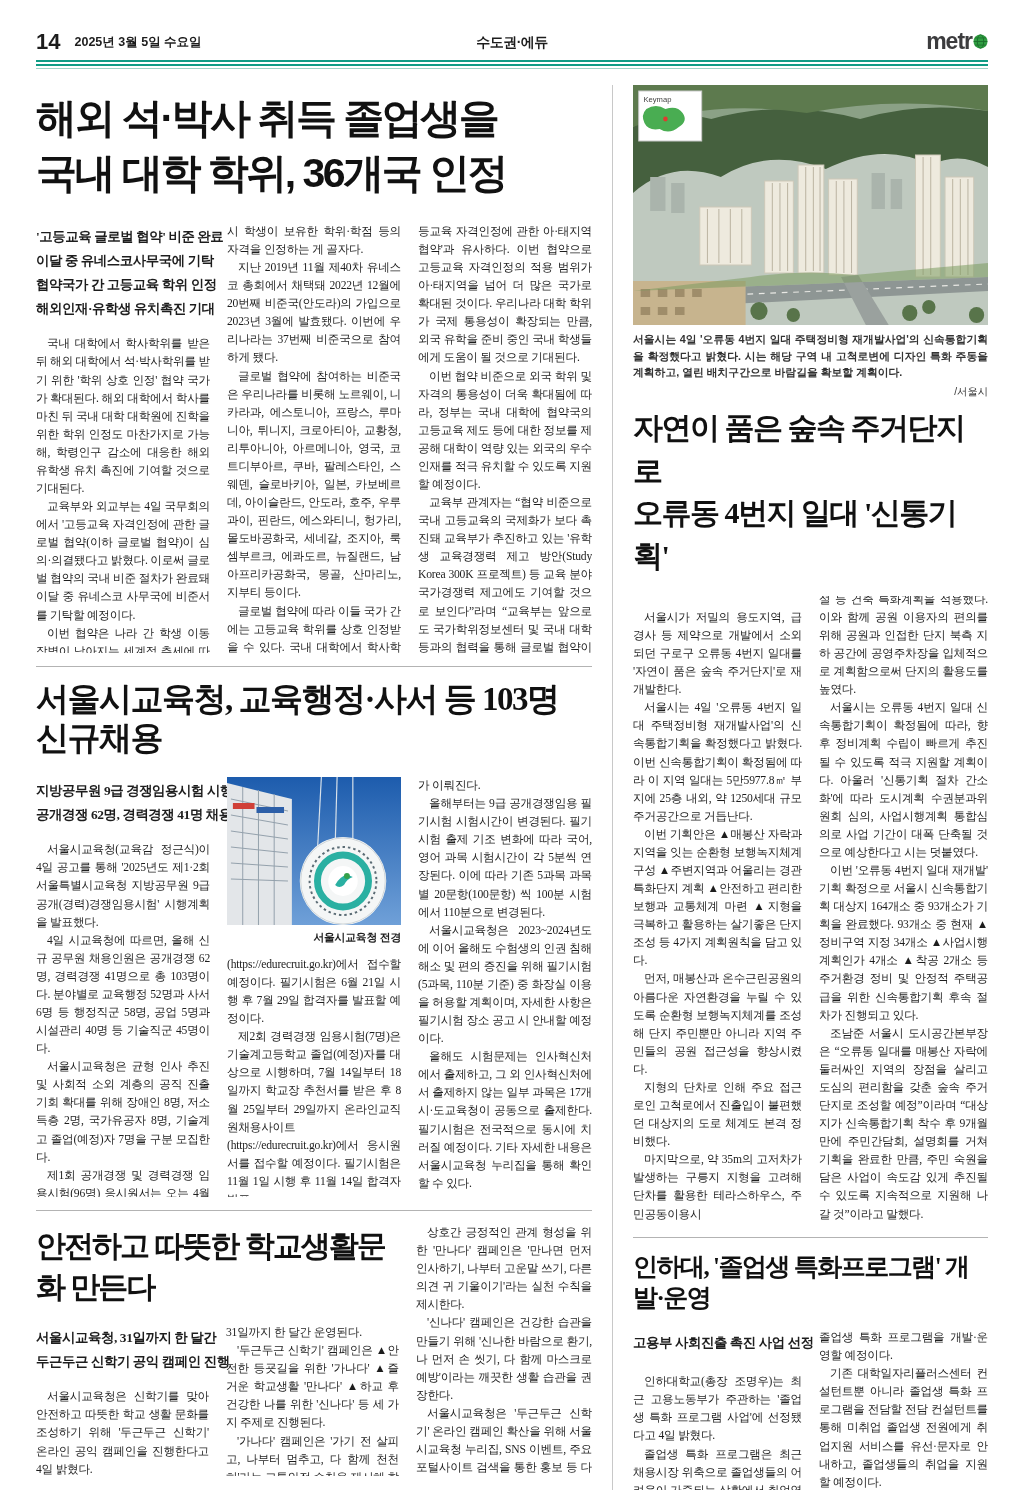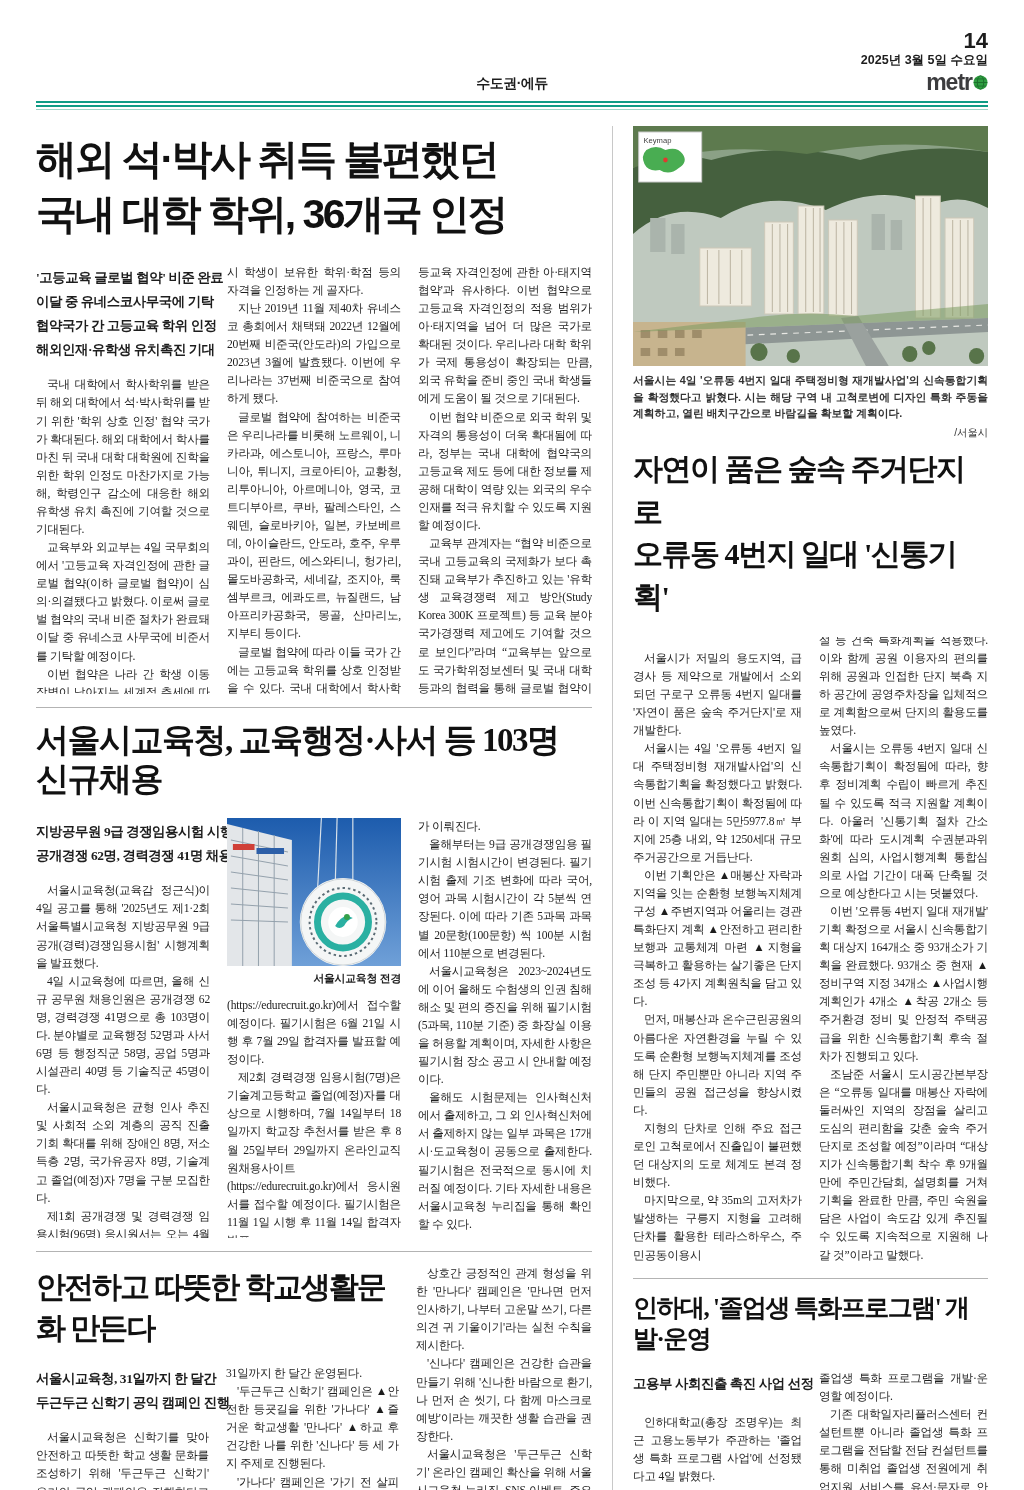--- a/index.html
+++ b/index.html
@@ -1,19 +1,19 @@
 <!DOCTYPE html>
 <html lang="ko"><head>
 <meta charset="utf-8">
 <style>
   html,body{margin:0;padding:0;background:#fff;}
   .page{position:relative;width:1024px;height:1490px;background:#fff;overflow:hidden;
         font-family:"Liberation Serif","DejaVu Serif",serif;color:#1d1d1d;}
   
-  .hdr{position:relative;display:flex;align-items:flex-end;padding:30px 36px 7px 36px;flex-direction:column;}
+  .hdr{position:relative;display:flex;align-items:flex-end;padding:30px 36px 7px 36px;}
   .hdr .pgnum{font-family:"Liberation Sans","DejaVu Sans",sans-serif;font-size:22px;font-weight:bold;line-height:1;}
   .hdr .pdate{font-family:"Liberation Sans","DejaVu Sans",sans-serif;font-size:12.5px;font-weight:bold;margin-left:14px;padding-bottom:2px;}
   .hdr .section{position:absolute;left:0;right:0;text-align:center;bottom:8px;
         font-family:"Liberation Sans","DejaVu Sans",sans-serif;font-size:14px;font-weight:bold;letter-spacing:-0.5px;}
   .brand{margin-left:auto;display:flex;align-items:center;font-family:"Liberation Sans","DejaVu Sans",sans-serif;
         font-size:23px;font-weight:bold;color:#3c3c3e;letter-spacing:-1px;line-height:1;}
   .brand .globe{width:15px;height:15px;margin-left:1px;display:inline-block;}
   .rules{margin:0 36px;}
   .rules .r1{border-top:2px solid #0f9b85;}
   .rules .r2{border-top:2px solid #0f9b85;margin-top:2px;}
@@ -88,21 +88,21 @@
       <div class="r2"></div>
       <div class="r3"></div>
   </div>
 
   <div class="content">
 
     <div class="lcol">
 
       <section class="a1">
         <h1>
-          <div>해외 석·박사 취득 불편했던</div>
+          <div>해외 석·박사 취득 졸업생을</div>
           <div>국내 대학 학위, 36개국 인정</div>
         </h1>
         <div class="cols">
           <div class="col">
             <div class="subhead">
                 <div class="shline">'고등교육 글로벌 협약' 비준 완료</div>
                 <div class="shline">이달 중 유네스코사무국에 기탁</div>
                 <div class="shline">협약국가 간 고등교육 학위 인정</div>
                 <div class="shline">해외인재·유학생 유치촉진 기대</div>
               </div>

